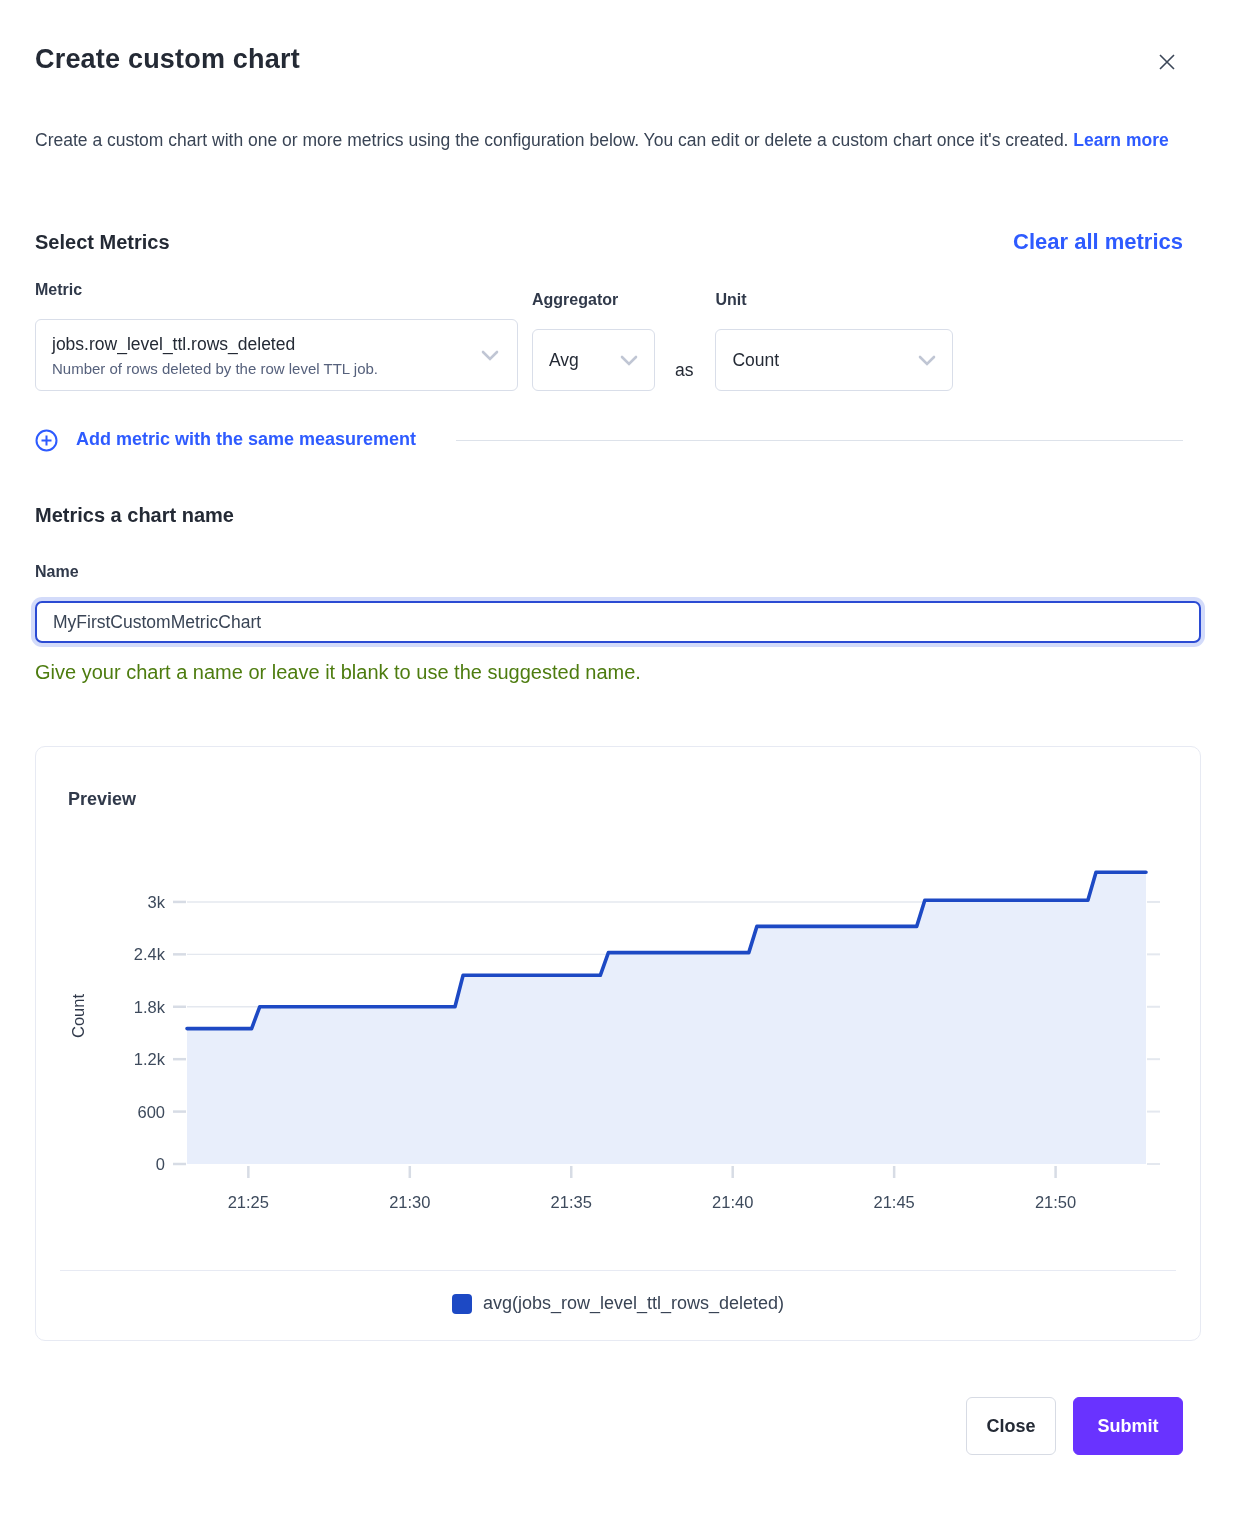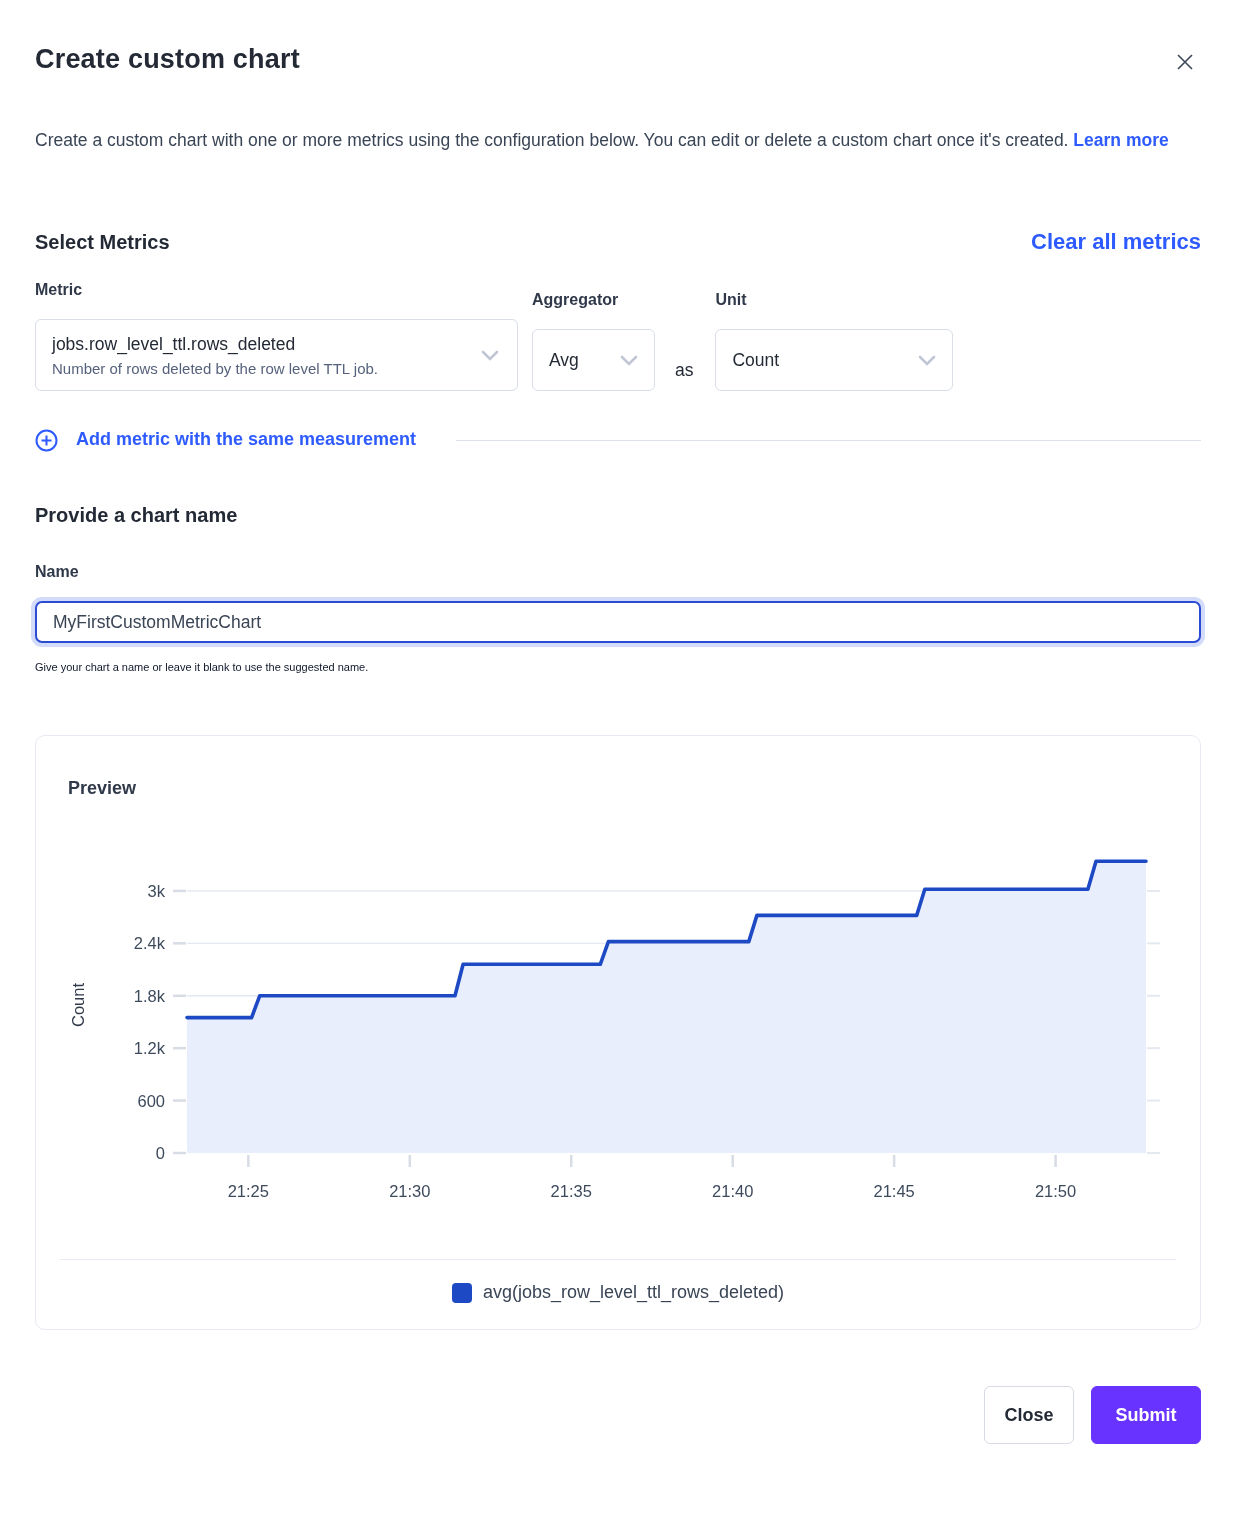--- a/index.html
+++ b/index.html
@@ -4,21 +4,21 @@
 <style>
   * { margin:0; padding:0; box-sizing:border-box; }
   html,body { background:#ffffff; }
   body {
     width:1236px; height:1538px;
     font-family:"Liberation Sans", sans-serif;
     color:#394455;
     position:relative;
     overflow:hidden;
   }
-  .dialog { padding:44px 35px 0 35px; }
+  .dialog { padding:44px 53px 0 35px; }
 
   
   .hdr-row { display:flex; justify-content:space-between; align-items:flex-start; }
   .title { font-size:27px; font-weight:700; color:#242a35; letter-spacing:0.2px; }
   .close-btn { background:none; border:none; cursor:pointer; padding:4px; margin-top:2px; }
 
   .desc { margin-top:40px; font-size:17.5px; line-height:38px; color:#394455; max-width:1150px; }
   a.blue-link { color:#2e5bff; font-weight:700; text-decoration:none; cursor:pointer; }
 
   
@@ -54,21 +54,21 @@
   
   .name-h { margin-top:52px; font-size:20px; font-weight:700; color:#242a35; }
   .name-label { display:block; margin-top:36px; font-size:16px; font-weight:700; color:#30394a; }
   .name-input {
     margin-top:20px; width:1166px; height:42px;
     border:2px solid #2b4bd3; border-radius:7px;
     box-shadow:0 0 0 4px rgba(108,136,238,0.30);
     font-family:"Liberation Sans", sans-serif;
     font-size:17.5px; color:#394455; padding:0 16px; outline:none; background:#fff;
   }
-  .helper { margin-top:18px; font-size:11px; color:#0f172a; }
+  .helper { margin-top:18px; font-size:20px; color:#4d7c0f; }
 
   
   .preview-card { margin-top:62px; width:1166px; border:1px solid #e7eaf3; border-radius:10px; background:#fff; }
   .preview-heading { margin:42px 0 0 32px; font-size:18px; font-weight:700; color:#30394a; }
   svg.chart { display:block; width:1164px; height:452px; margin-top:2px; }
   .card-divider { height:1px; background:#e7eaf3; margin:6px 24px 0 24px; }
   .legend { display:flex; align-items:center; justify-content:center; gap:11px; margin:22px 0 26px 0; }
   .legend-swatch { width:20px; height:20px; border-radius:4px; background:#1d49c4; display:inline-block; }
   .legend-label { font-size:18px; color:#394455; }
 
@@ -144,21 +144,21 @@
     <a class="blue-link add-link" href="#">
       <svg width="23" height="23" viewBox="0 0 23 23">
         <circle cx="11.5" cy="11.5" r="10" stroke="#2e5bff" stroke-width="2" fill="none"></circle>
         <path d="M11.5 6.5 V16.5 M6.5 11.5 H16.5" stroke="#2e5bff" stroke-width="2" fill="none"></path>
       </svg>
       <span>Add metric with the same measurement</span>
     </a>
     <div class="add-rule"></div>
   </div>
 
-  <h2 class="name-h">Provide a chart name</h2>
+  <h2 class="name-h">Metrics a chart name</h2>
   <label class="name-label">Name</label>
   <input class="name-input" type="text" value="MyFirstCustomMetricChart" style="">
   <p class="helper">Give your chart a name or leave it blank to use the suggested name.</p>
 
   <div class="preview-card">
     <div class="preview-heading">Preview</div>
     <svg class="chart" id="chart" viewBox="0 0 1164 452">
         <g>
           <line x1="151" y1="299.5882352941176" x2="1110" y2="299.5882352941176" stroke="#e4e8ef" stroke-width="1.4"></line>
           <line x1="151" y1="247.1764705882353" x2="1110" y2="247.1764705882353" stroke="#e4e8ef" stroke-width="1.4"></line>

